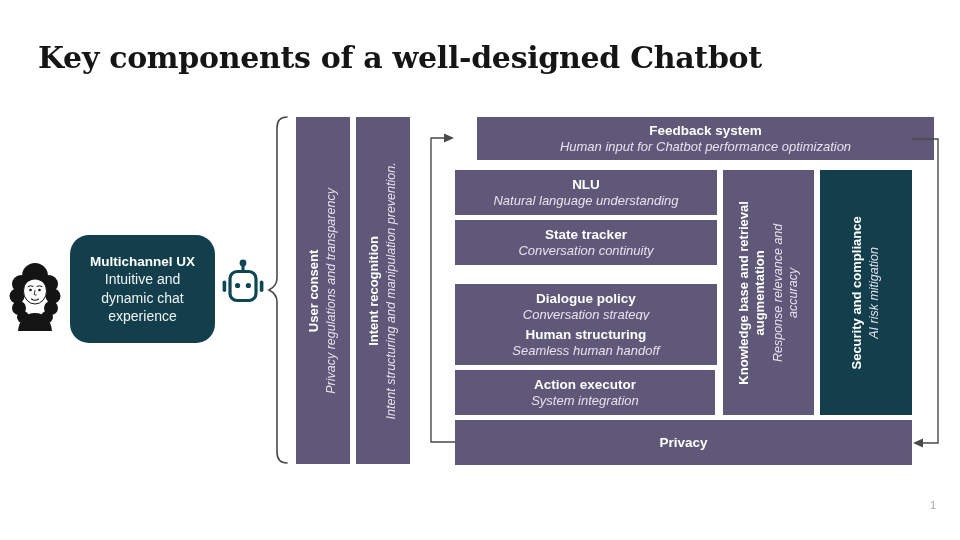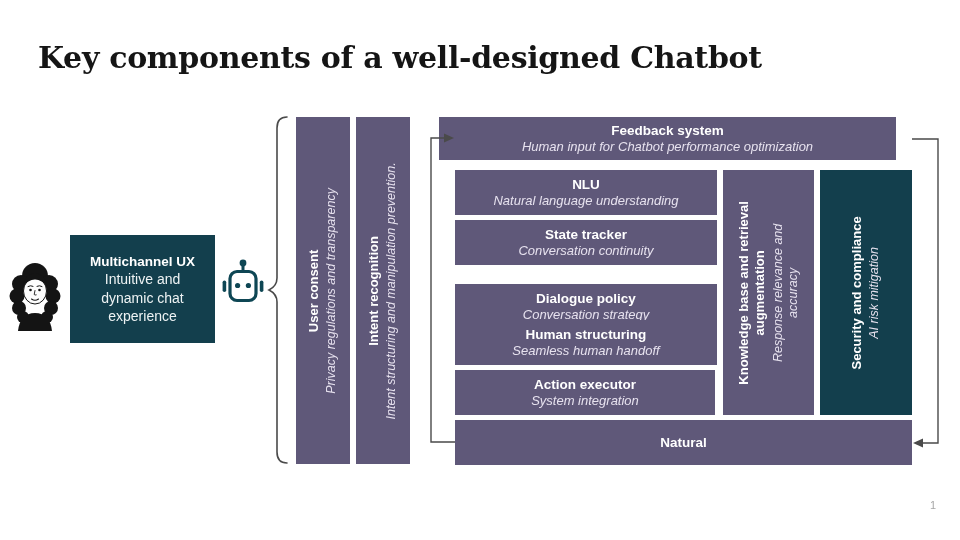--- a/index.html
+++ b/index.html
@@ -30,21 +30,21 @@
   .vbar .rot { transform:rotate(-90deg); text-align:center; }
   .vbar .bt { font-weight:700; font-size:13px; color:#fff; white-space:nowrap; line-height:1.25; }
   .vbar .bs { font-style:italic; font-size:12.5px; color:#e7e2ef; white-space:nowrap; margin-top:2px; line-height:1.25; }
   .vbar.wrapbar .bt { white-space:normal; width:232px; margin:0 auto; }
   .vbar.wrapbar .bs { white-space:normal; width:168px; margin:2px auto 0; }
   
   .mc-box {
     position:absolute; left:70px; top:235px; width:145px; height:108px;
     background:var(--teal,#133f4d); color:#fff; display:flex; flex-direction:column;
     align-items:center; justify-content:center; text-align:center; padding:0 13px;
-    box-sizing:border-box; line-height:1.3;
+    box-sizing:border-box; line-height:1.3;border-radius:19px;
   }
   .mc-box .bt { font-weight:700; font-size:13.5px; }
   .mc-box .bs { font-size:14px; color:#eef3f4; }
   .svg-abs { position:absolute; }
   .page-num {
     position:absolute; right:24px; top:499px; font-size:11px; color:#a7a7a7;
   }
   .overlay { position:absolute; left:0; top:0; pointer-events:none; }
 </style>
 </head>
@@ -101,21 +101,21 @@
       <div class="bs">Privacy regulations and transparency</div>
     </div>
   </div>
   <div class="vbar" style="left:356px;top:117px;width:54px;height:347px">
     <div class="rot">
       <div class="bt">Intent recognition</div>
       <div class="bs">Intent structuring and manipulation prevention.</div>
     </div>
   </div>
 
-  <div class="fbox" style="left:439px;top:117px;width:457px;height:43px">
+  <div class="fbox" style="left:477px;top:117px;width:457px;height:43px">
     <div class="bt">Feedback system</div>
     <div class="bs">Human input for Chatbot performance optimization</div>
   </div>
 
   <div class="fbox" style="left:455px;top:170px;width:262px;height:45px">
     <div class="bt">NLU</div>
     <div class="bs">Natural language understanding</div>
   </div>
   <div class="fbox" style="left:455px;top:220px;width:262px;height:45px">
     <div class="bt">State tracker</div>
@@ -142,21 +142,21 @@
   </div>
 
   <div class="vbar teal-bg" style="left:820px;top:170px;width:92px;height:245px">
     <div class="rot">
       <div class="bt">Security and compliance</div>
       <div class="bs">AI risk mitigation</div>
     </div>
   </div>
 
   <div class="fbox" style="left:455px;top:420px;width:457px;height:45px">
-    <div class="bt">Natural</div>
+    <div class="bt">Privacy</div>
   </div>
 
   <svg class="overlay" width="960" height="540" viewBox="0 0 960 540">
     <path d="M455,442 H431 V138 H444" fill="none" stroke="#4a4a4a" stroke-width="1.4"></path>
     <polygon points="454,138 444,133.6 444,142.4" fill="#4a4a4a"></polygon>
     <path d="M912,139 H938 V443 H923" fill="none" stroke="#4a4a4a" stroke-width="1.4"></path>
     <polygon points="913,443 923,438.6 923,447.4" fill="#4a4a4a"></polygon>
   </svg>
 
   <div class="page-num">1</div>

